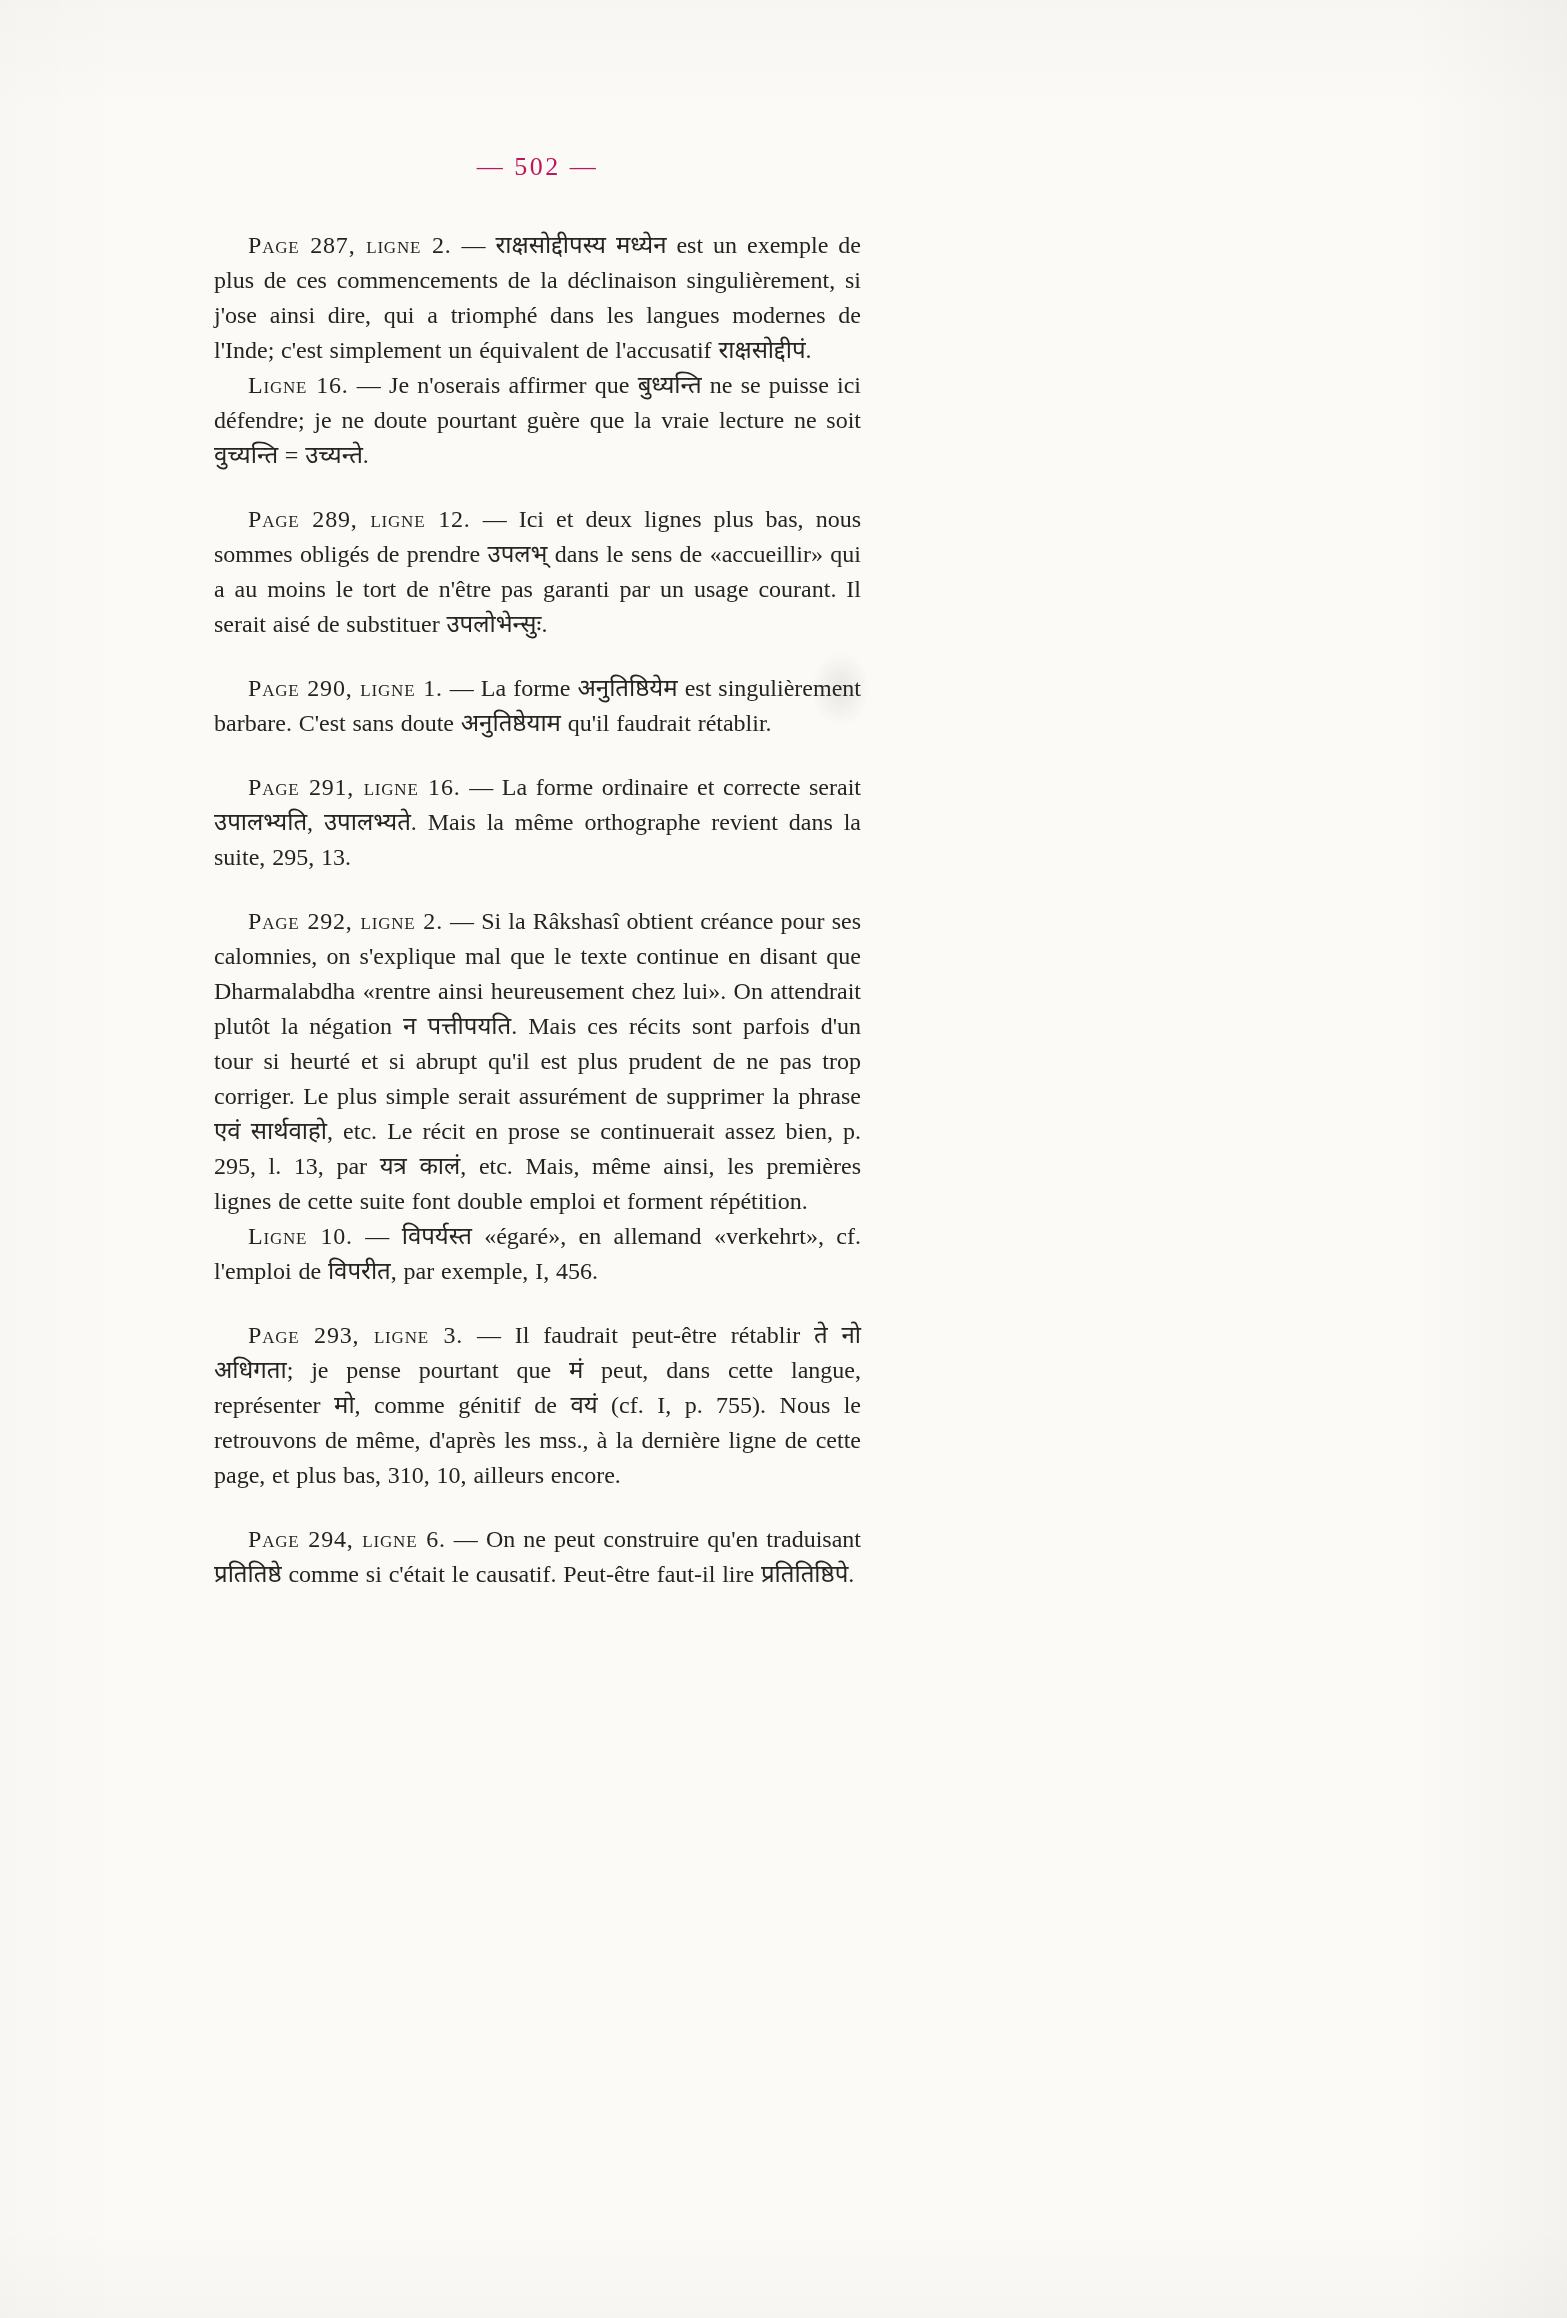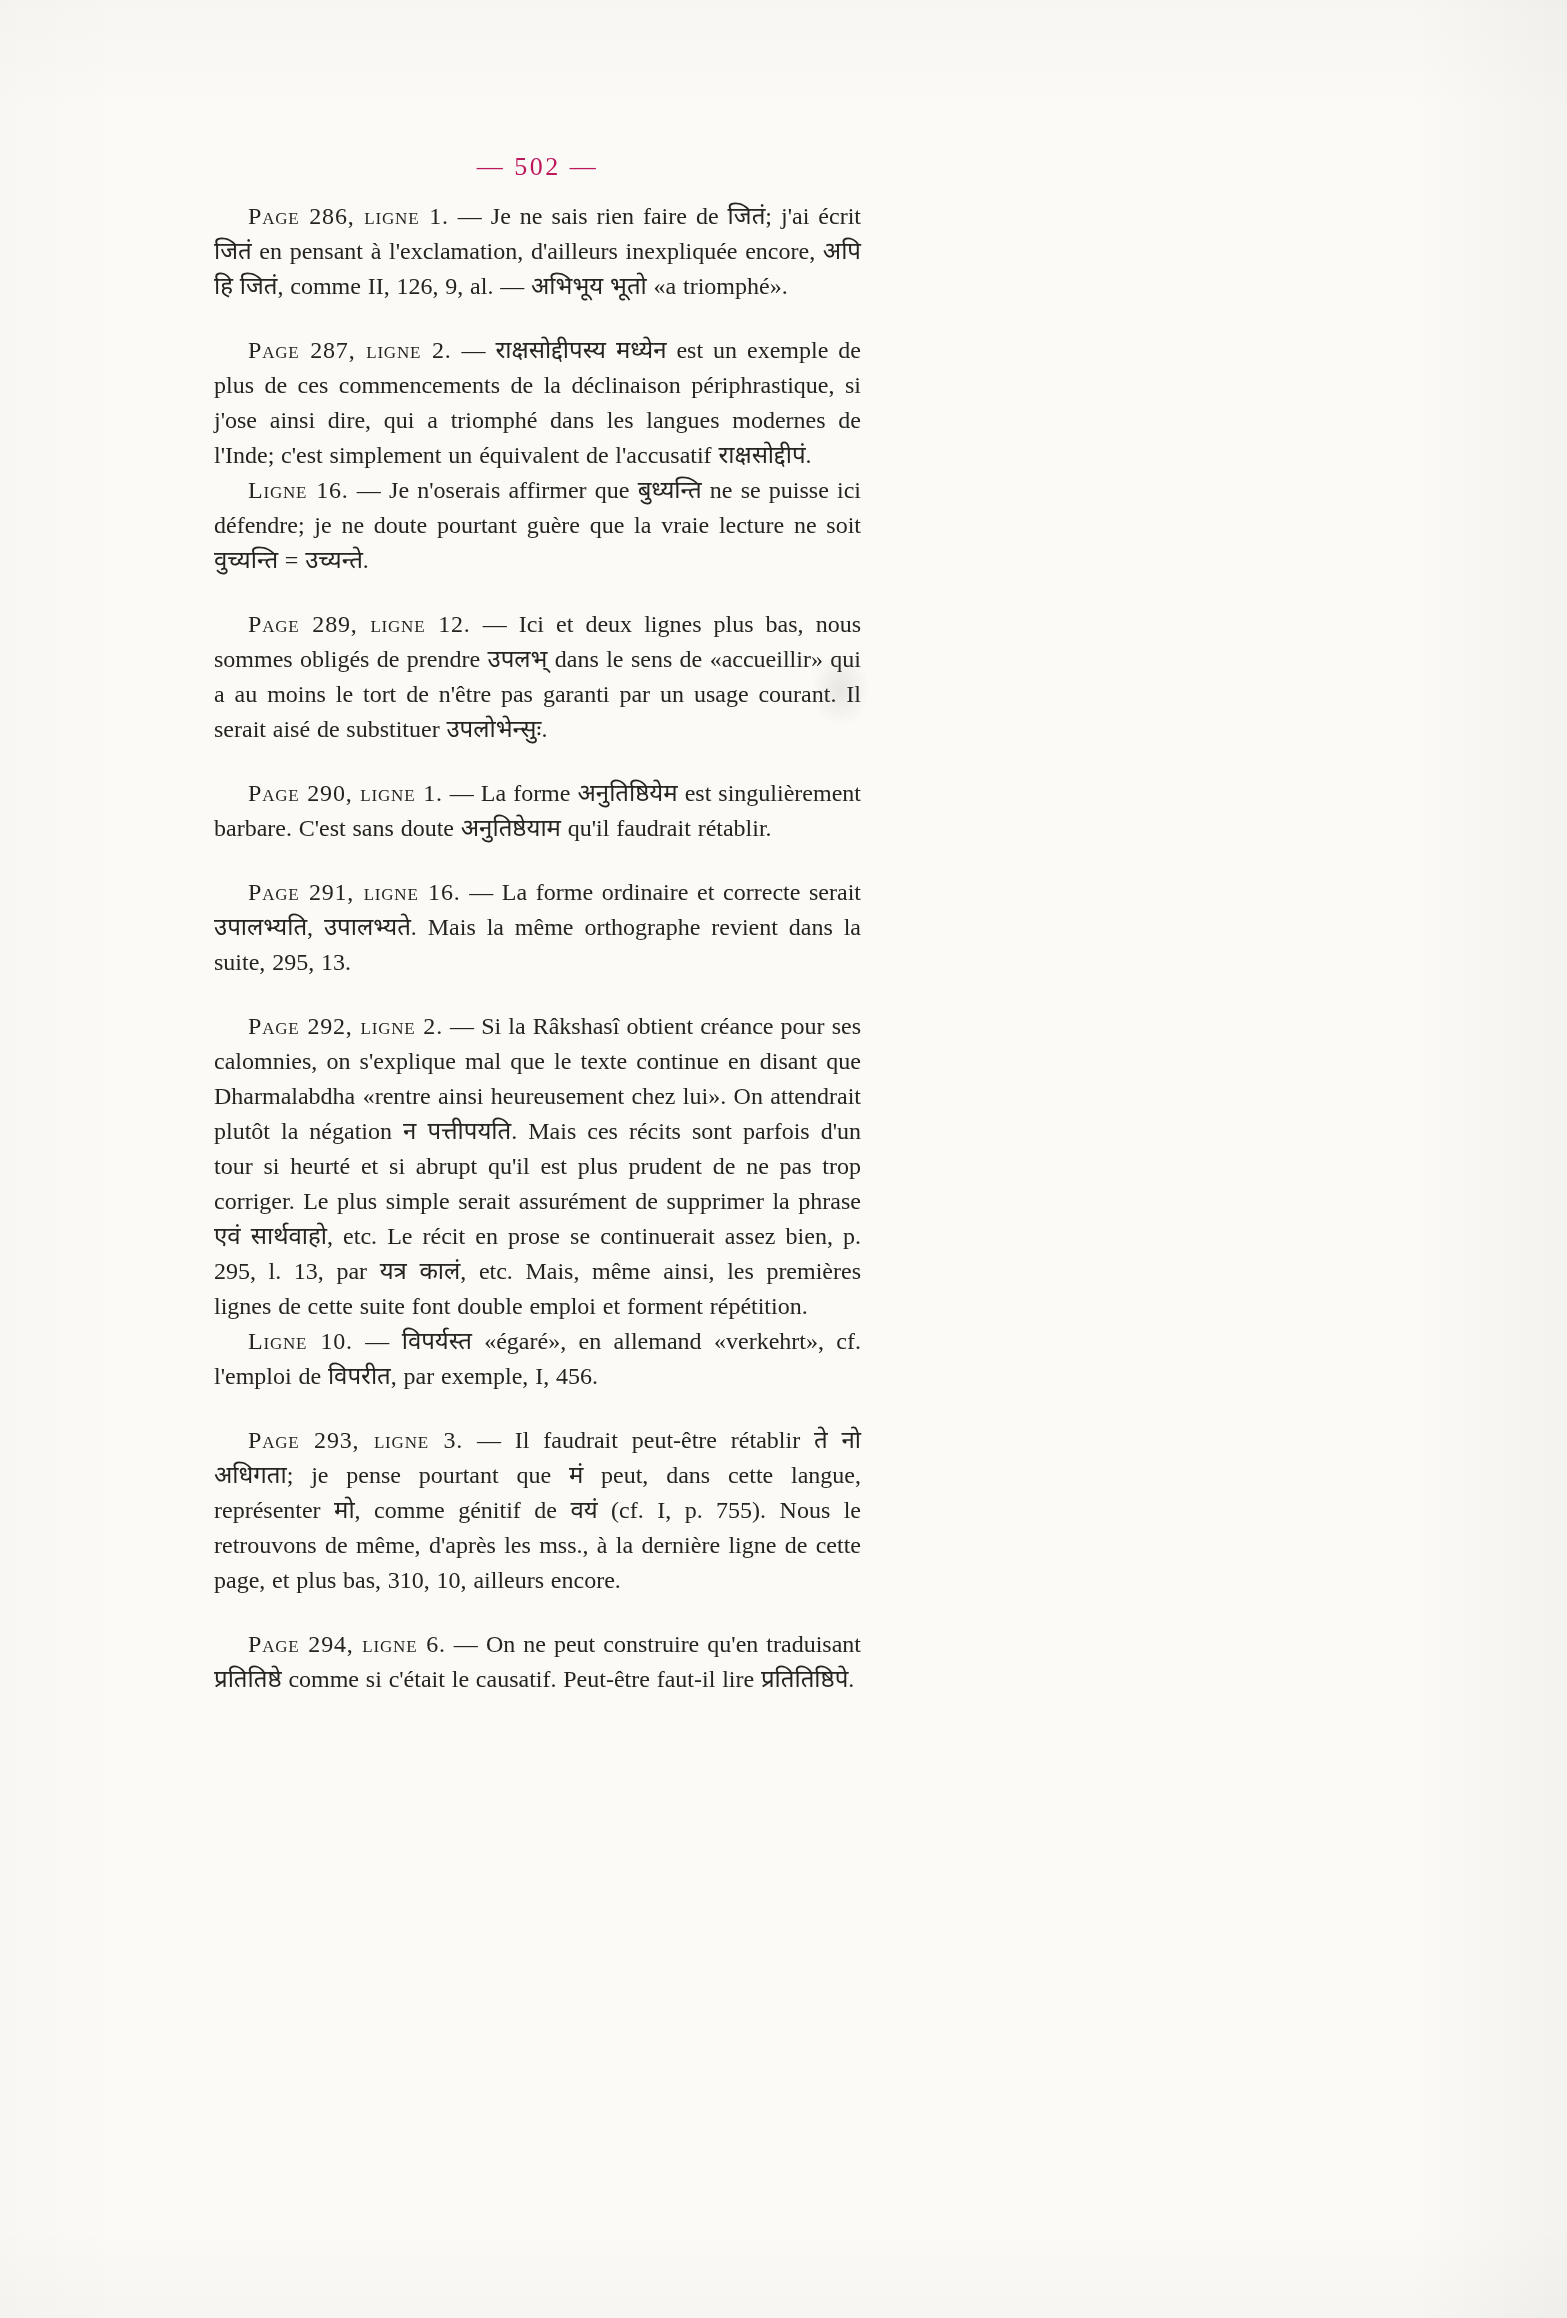--- a/index.html
+++ b/index.html
@@ -61,23 +61,22 @@
     pointer-events: none;
   }
 </style>
 </head>
 <body>
 
 <div class="page-number">— 502 —</div>
 
 <div class="content">
 
-  <p class="para"><span class="lead">Page 286, ligne 1.</span><span> — Je ne sais rien faire de जितं; j'ai écrit जितं en pensant à l'exclamation, d'ailleurs inexpliquée encore, अपि हि जितं, comme II, 126, 9, al. — अभिभूय भूतो «a triomphé».</span></p>
 
-  <p class="para gap"><span class="lead">Page 287, ligne 2.</span><span> — राक्षसोद्दीपस्य मध्येन est un exemple de plus de ces commencements de la déclinaison périphrastique, si j'ose ainsi dire, qui a triomphé dans les langues modernes de l'Inde; c'est simplement un équivalent de l'accusatif राक्षसोद्दीपं.</span></p>
+  <p class="para gap"><span class="lead">Page 287, ligne 2.</span><span> — राक्षसोद्दीपस्य मध्येन est un exemple de plus de ces commencements de la déclinaison singulièrement, si j'ose ainsi dire, qui a triomphé dans les langues modernes de l'Inde; c'est simplement un équivalent de l'accusatif राक्षसोद्दीपं.</span></p>
 
   <p class="para"><span class="lead">Ligne 16.</span><span> — Je n'oserais affirmer que बुध्यन्ति ne se puisse ici défendre; je ne doute pourtant guère que la vraie lecture ne soit वुच्यन्ति = उच्यन्ते.</span></p>
 
   <p class="para gap"><span class="lead">Page 289, ligne 12.</span><span> — Ici et deux lignes plus bas, nous sommes obligés de prendre उपलभ् dans le sens de «accueillir» qui a au moins le tort de n'être pas garanti par un usage courant. Il serait aisé de substituer उपलोभेन्सुः.</span></p>
 
   <p class="para gap"><span class="lead">Page 290, ligne 1.</span><span> — La forme अनुतिष्ठियेम est singulièrement barbare. C'est sans doute अनुतिष्ठेयाम qu'il faudrait rétablir.</span></p>
 
   <p class="para gap"><span class="lead">Page 291, ligne 16.</span><span> — La forme ordinaire et correcte serait उपालभ्यति, उपालभ्यते. Mais la même orthographe revient dans la suite, 295, 13.</span></p>
 
   <p class="para gap"><span class="lead">Page 292, ligne 2.</span><span> — Si la Râkshasî obtient créance pour ses calomnies, on s'explique mal que le texte continue en disant que Dharmalabdha «rentre ainsi heureusement chez lui». On attendrait plutôt la négation न पत्तीपयति. Mais ces récits sont parfois d'un tour si heurté et si abrupt qu'il est plus prudent de ne pas trop corriger. Le plus simple serait assurément de supprimer la phrase एवं सार्थवाहो, etc. Le récit en prose se continuerait assez bien, p. 295, l. 13, par यत्र कालं, etc. Mais, même ainsi, les premières lignes de cette suite font double emploi et forment répétition.</span></p>

